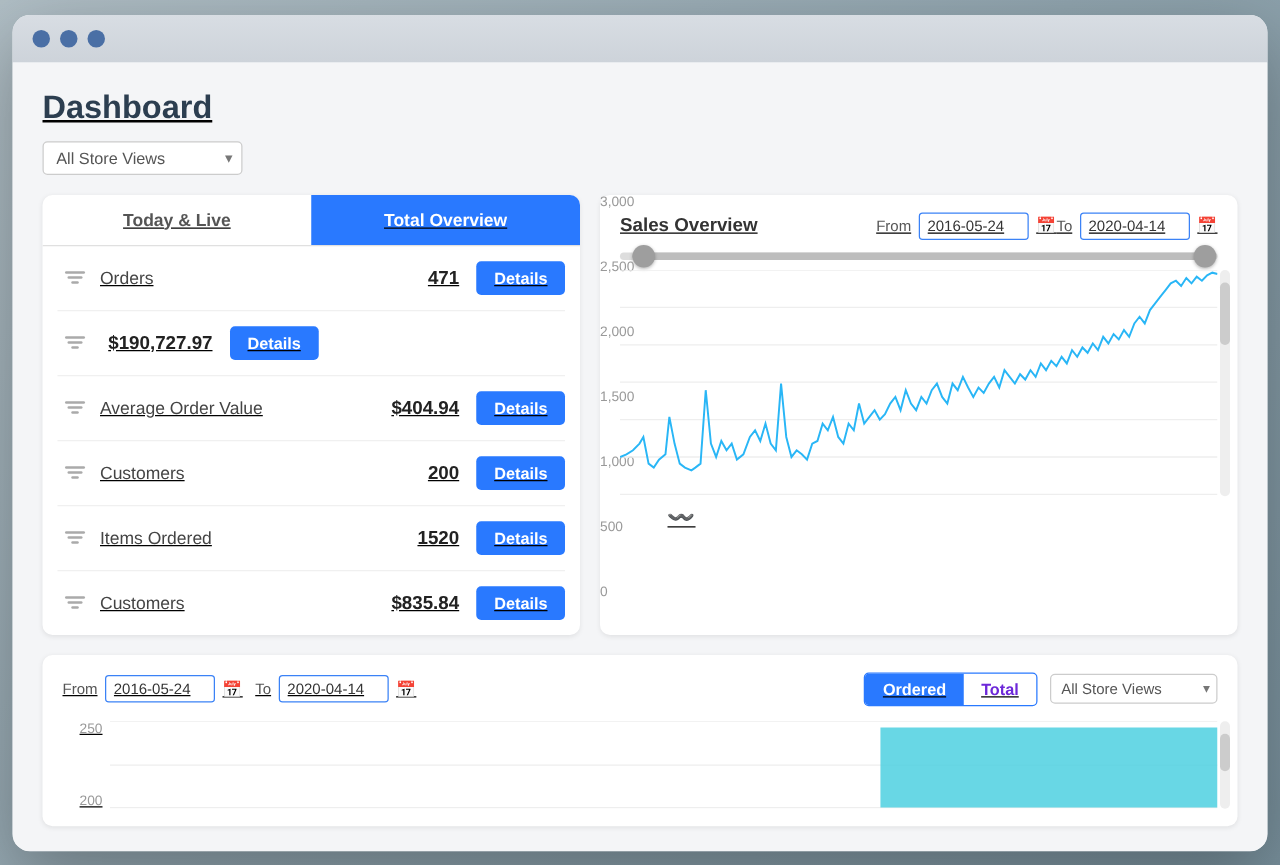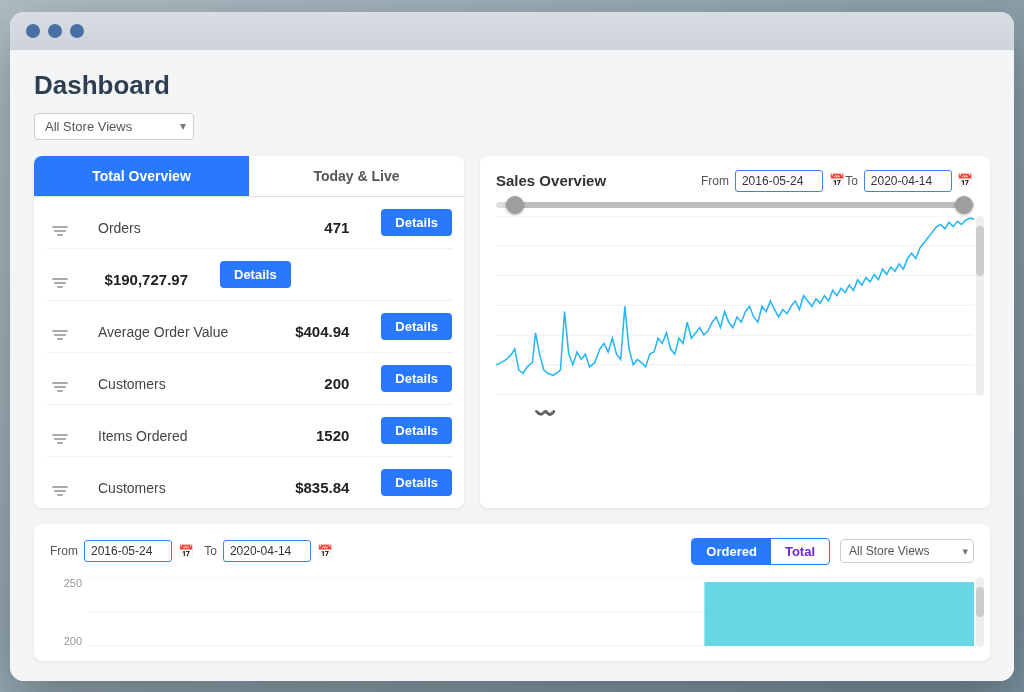--- a/index.html
+++ b/index.html
@@ -11,20 +11,21 @@
       justify-content: center;
       min-height: 100vh;
       padding: 10px;
     }
     .window {
       width: 1018px;
       background: #f0f2f5;
       border-radius: 14px;
       overflow: hidden;
       box-shadow: 0 20px 60px rgba(0,0,0,0.3);
+      text-decoration: underline;
     }
     .titlebar {
       background: linear-gradient(180deg, #d8dde3 0%, #cdd3da 100%);
       padding: 12px 16px;
       display: flex;
       align-items: center;
       gap: 8px;
     }
     .titlebar-btn {
       width: 14px; height: 14px;
@@ -103,24 +104,23 @@
     }
     .tab-btn.active {
       background: #2979ff;
       color: #fff;
     }
     .stats-list {
       padding: 0 12px;
     }
     .stat-row {
       display: flex;
-      align-items: flex-end;
+      align-items: center;
       padding: 12px 0;
       border-bottom: 1px solid #f0f0f0;
-      gap: 18px;
     }
     .stat-row:last-child { border-bottom: none; }
     .stat-icon {
       width: 28px;
       display: flex;
       align-items: center;
       justify-content: center;
       color: #aaa;
       font-size: 16px;
       flex-shrink: 0;
@@ -351,22 +351,22 @@
           <option>US Store</option>
           <option>EU Store</option>
         </select>
       </div>
     </div>
 
     <div class="main-grid">
 
       <div class="left-panel">
         <div class="tab-header">
+          <button class="tab-btn">Today &amp; Live</button>
           <button class="tab-btn active">Total Overview</button>
-          <button class="tab-btn">Today &amp; Live</button>
         </div>
         <div class="stats-list">
 
           <div class="stat-row">
             <span class="stat-icon">
               <span class="filter-icon">
                   <span class="filter-line"></span>
                   <span class="filter-line"></span>
                   <span class="filter-line"></span>
                 </span>
@@ -458,20 +458,29 @@
           </div>
         </div>
 
         <div class="range-slider-track">
           <div class="range-slider-fill"></div>
           <div class="range-thumb left"></div>
           <div class="range-thumb right"></div>
         </div>
 
         <div style="display:flex; gap:0;">
+          <div class="y-axis-labels">
+            <span>3,000</span>
+            <span>2,500</span>
+            <span>2,000</span>
+            <span>1,500</span>
+            <span>1,000</span>
+            <span>500</span>
+            <span>0</span>
+          </div>
           <div style="flex:1; position:relative;">
             <svg class="chart-svg" viewBox="0 0 460 170" preserveAspectRatio="none">
 
               <line x1="0" y1="0" x2="460" y2="0" stroke="#eee" stroke-width="1"></line>
               <line x1="0" y1="28" x2="460" y2="28" stroke="#eee" stroke-width="1"></line>
               <line x1="0" y1="56" x2="460" y2="56" stroke="#eee" stroke-width="1"></line>
               <line x1="0" y1="84" x2="460" y2="84" stroke="#eee" stroke-width="1"></line>
               <line x1="0" y1="112" x2="460" y2="112" stroke="#eee" stroke-width="1"></line>
               <line x1="0" y1="140" x2="460" y2="140" stroke="#eee" stroke-width="1"></line>
               <line x1="0" y1="168" x2="460" y2="168" stroke="#eee" stroke-width="1"></line>

